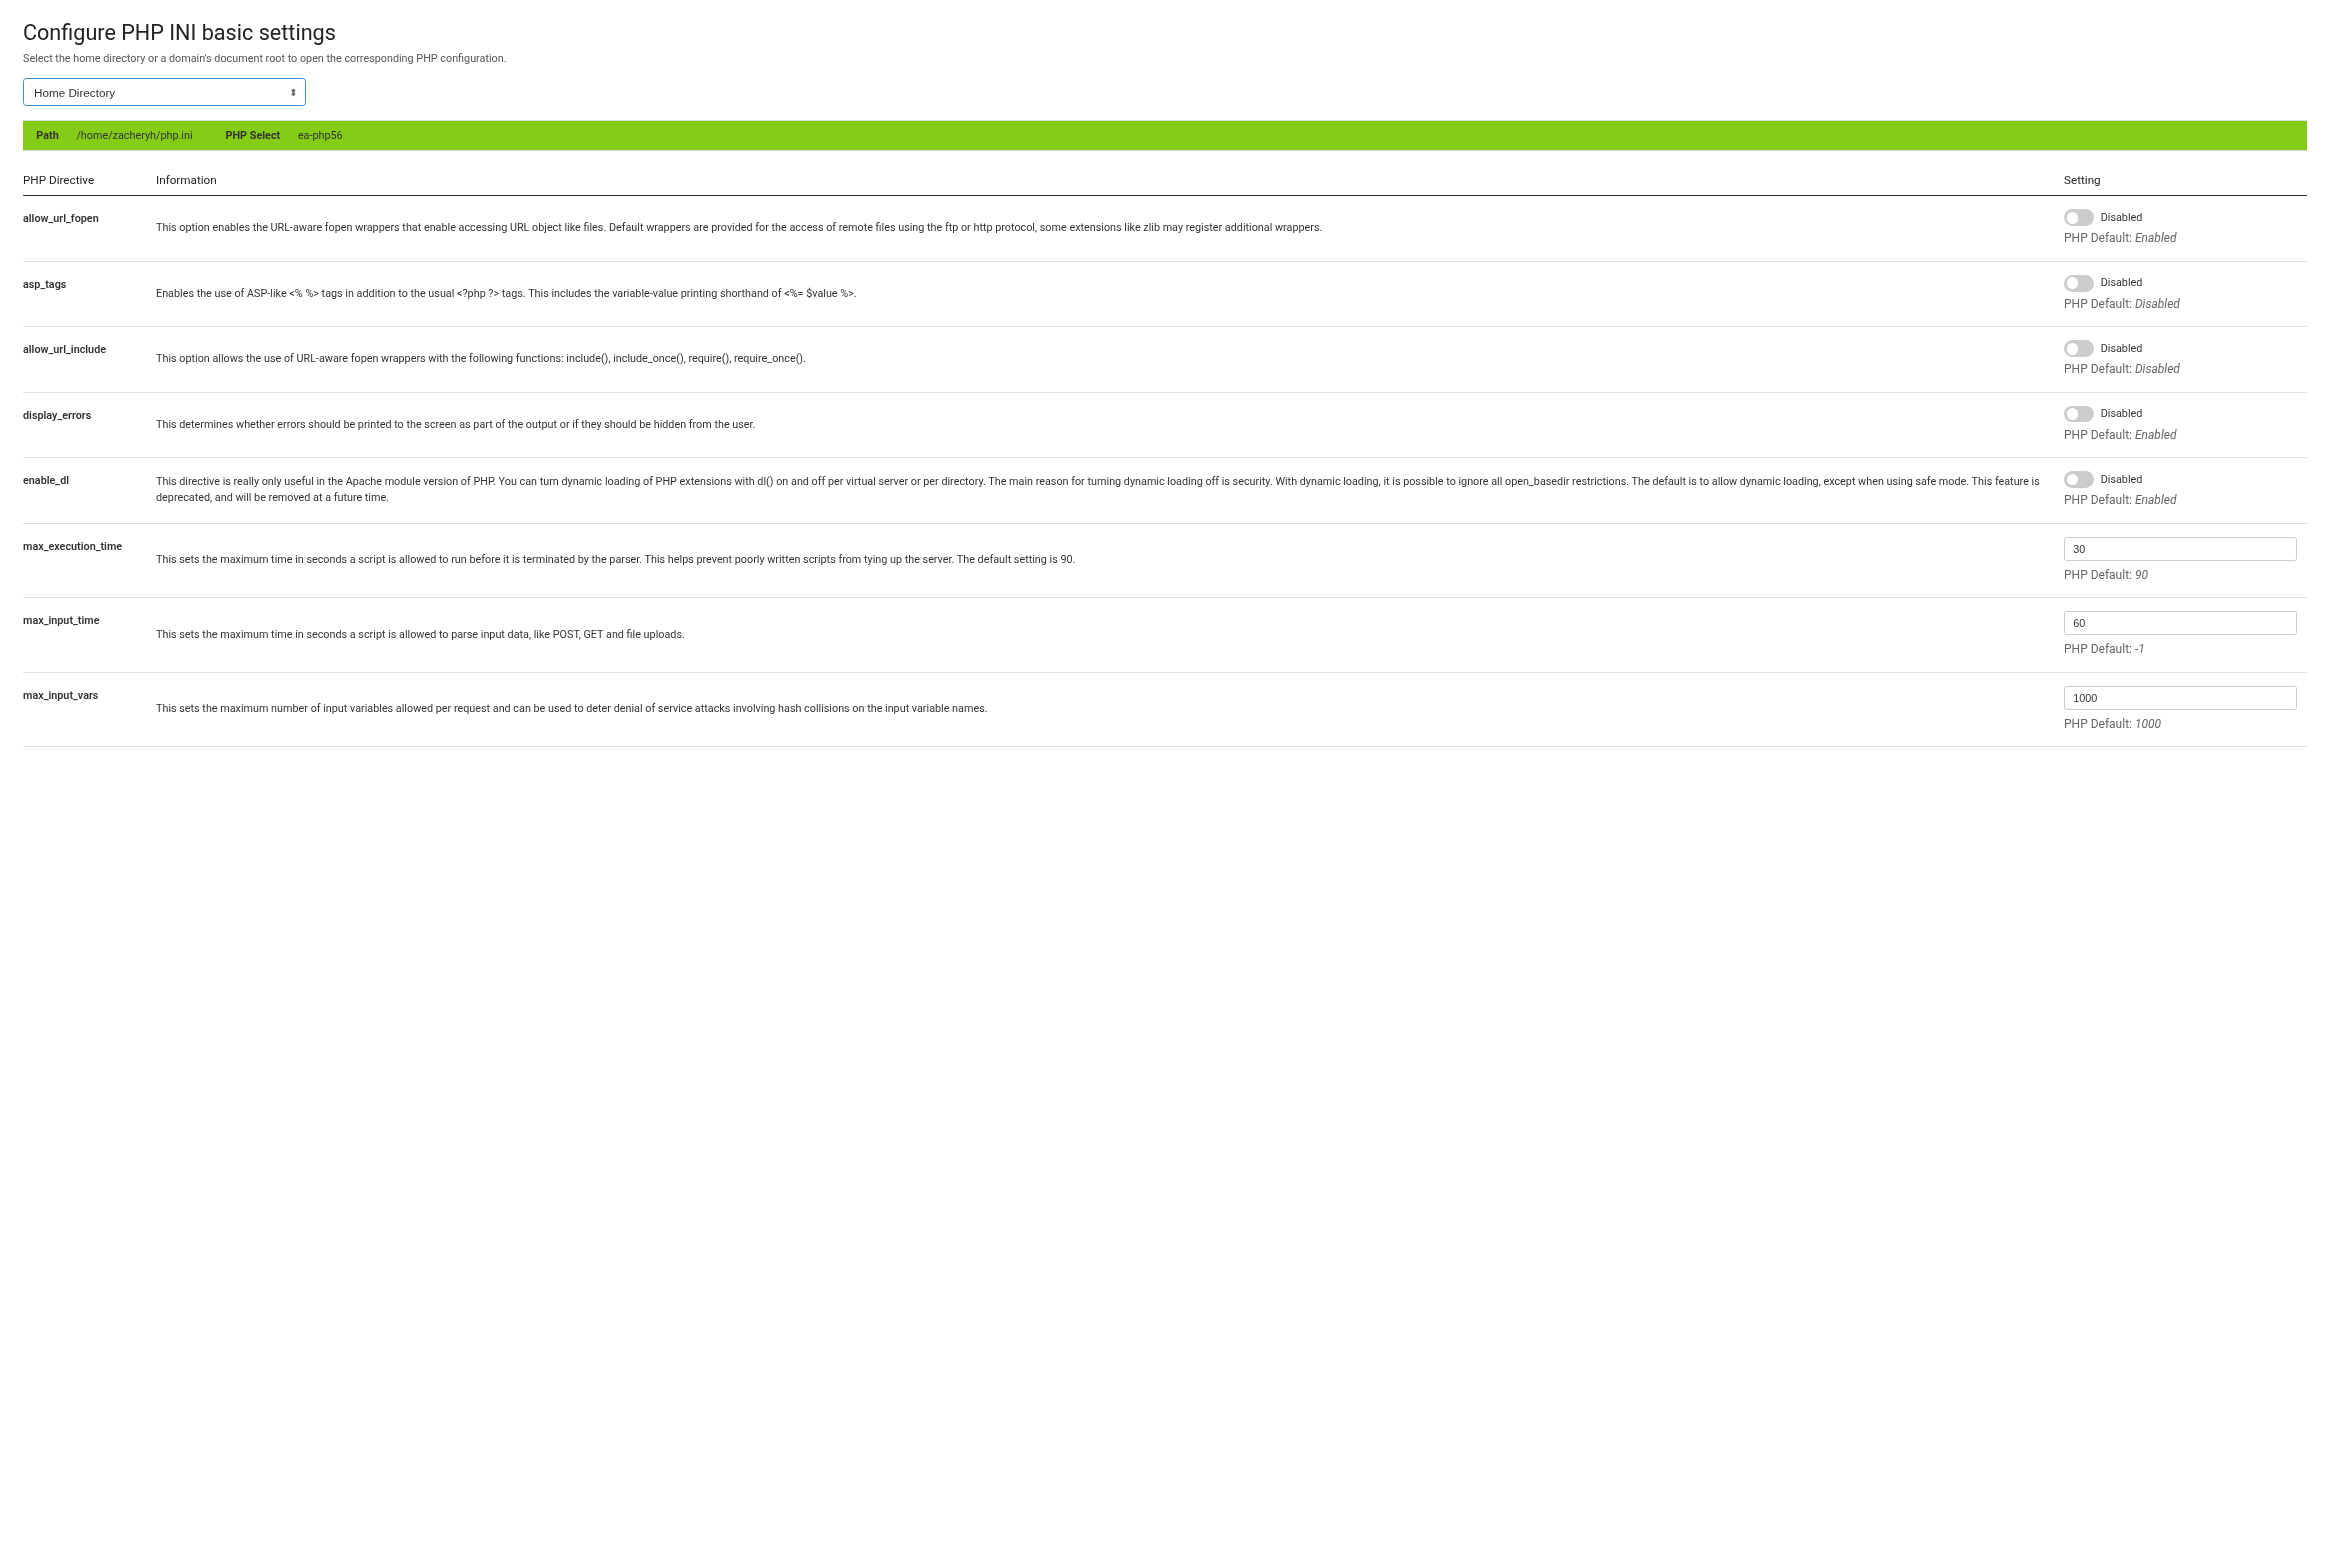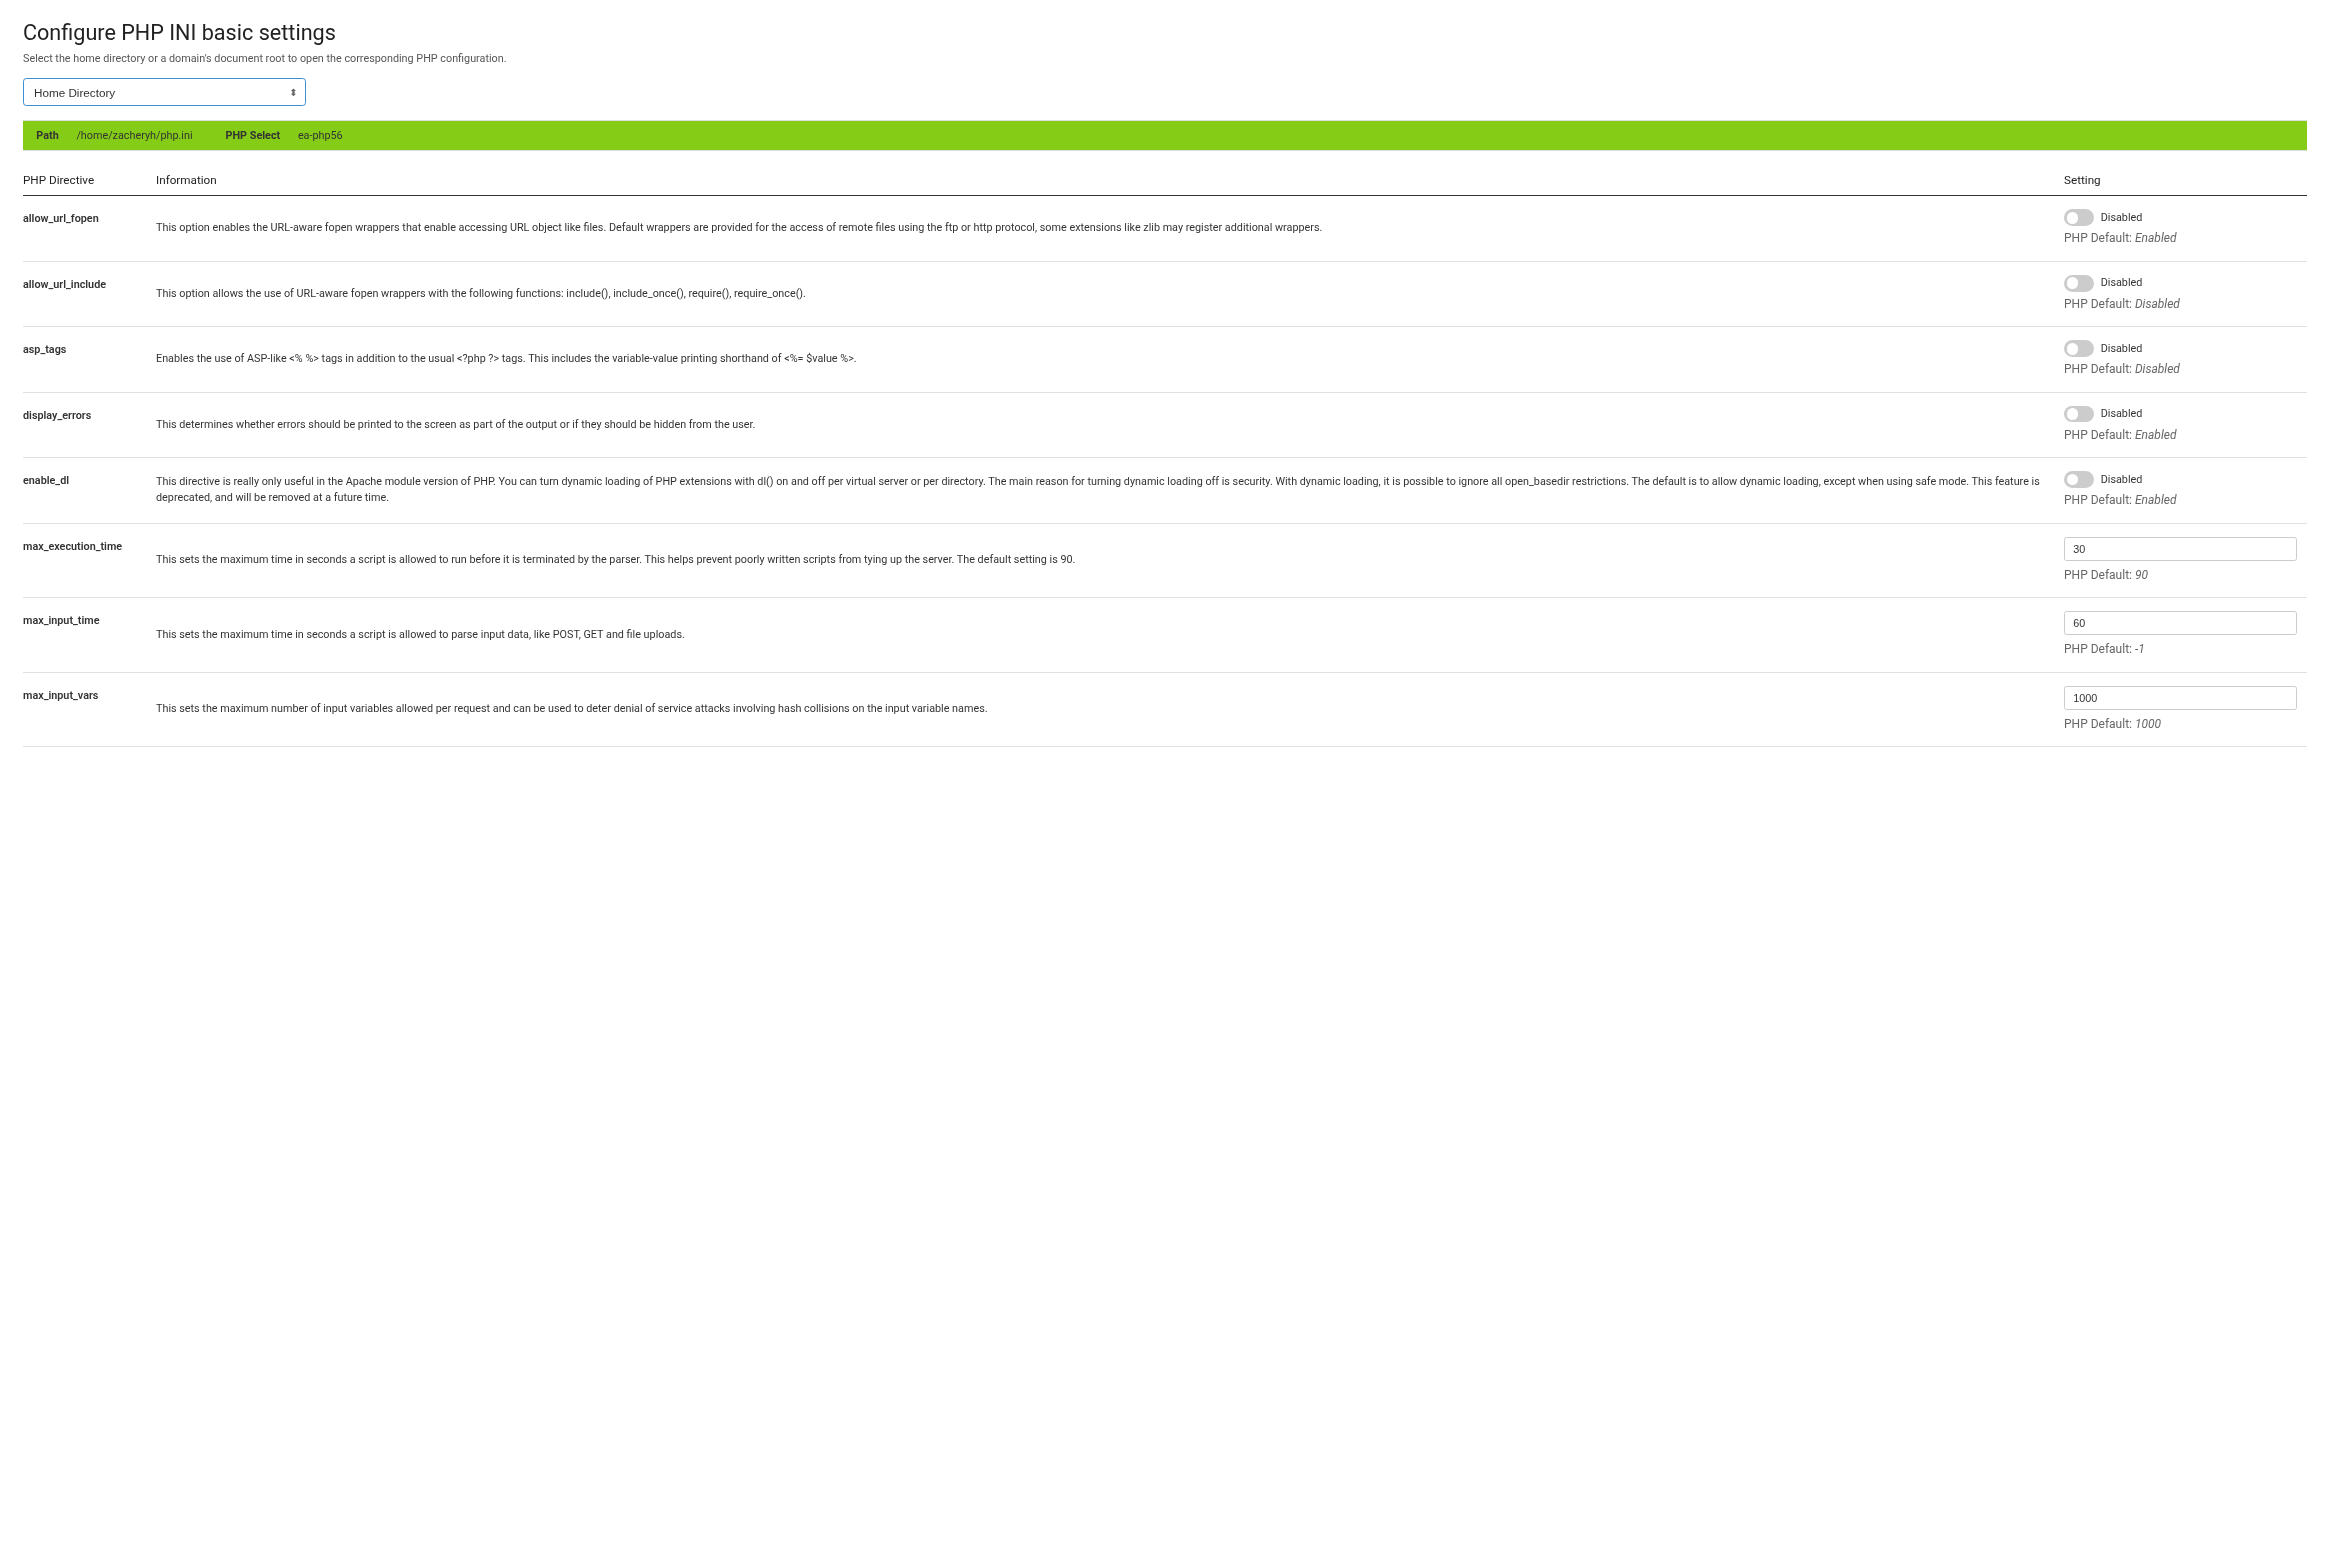--- a/index.html
+++ b/index.html
@@ -216,33 +216,33 @@
         <td>This option enables the URL-aware fopen wrappers that enable accessing URL object like files. Default wrappers are provided for the access of remote files using the ftp or http protocol, some extensions like zlib may register additional wrappers.</td>
         <td class="setting-cell">
           <div class="toggle-row">
             <label class="toggle"><input type="checkbox" style=""><span class="slider"></span></label>
             <span class="toggle-label">Disabled</span>
           </div>
           <div class="php-default">PHP Default: <em>Enabled</em></div>
         </td>
       </tr>
       <tr>
+        <td>asp_tags</td>
+        <td>Enables the use of ASP-like &lt;% %&gt; tags in addition to the usual &lt;?php ?&gt; tags. This includes the variable-value printing shorthand of &lt;%= $value %&gt;.</td>
+        <td class="setting-cell">
+          <div class="toggle-row">
+            <label class="toggle"><input type="checkbox" style=""><span class="slider"></span></label>
+            <span class="toggle-label">Disabled</span>
+          </div>
+          <div class="php-default">PHP Default: <em>Disabled</em></div>
+        </td>
+      </tr>
+      <tr>
         <td>allow_url_include</td>
         <td>This option allows the use of URL-aware fopen wrappers with the following functions: include(), include_once(), require(), require_once().</td>
-        <td class="setting-cell">
-          <div class="toggle-row">
-            <label class="toggle"><input type="checkbox" style=""><span class="slider"></span></label>
-            <span class="toggle-label">Disabled</span>
-          </div>
-          <div class="php-default">PHP Default: <em>Disabled</em></div>
-        </td>
-      </tr>
-      <tr>
-        <td>asp_tags</td>
-        <td>Enables the use of ASP-like &lt;% %&gt; tags in addition to the usual &lt;?php ?&gt; tags. This includes the variable-value printing shorthand of &lt;%= $value %&gt;.</td>
         <td class="setting-cell">
           <div class="toggle-row">
             <label class="toggle"><input type="checkbox" style=""><span class="slider"></span></label>
             <span class="toggle-label">Disabled</span>
           </div>
           <div class="php-default">PHP Default: <em>Disabled</em></div>
         </td>
       </tr>
       <tr>
         <td>display_errors</td>

